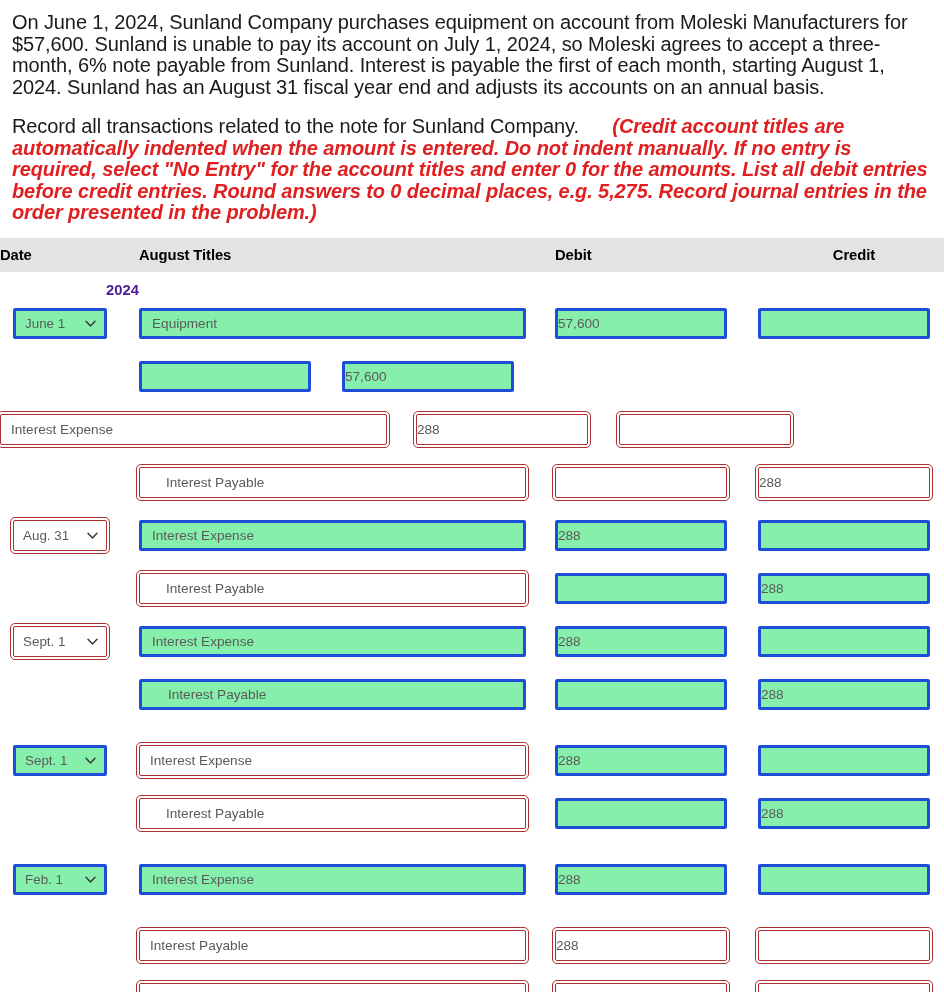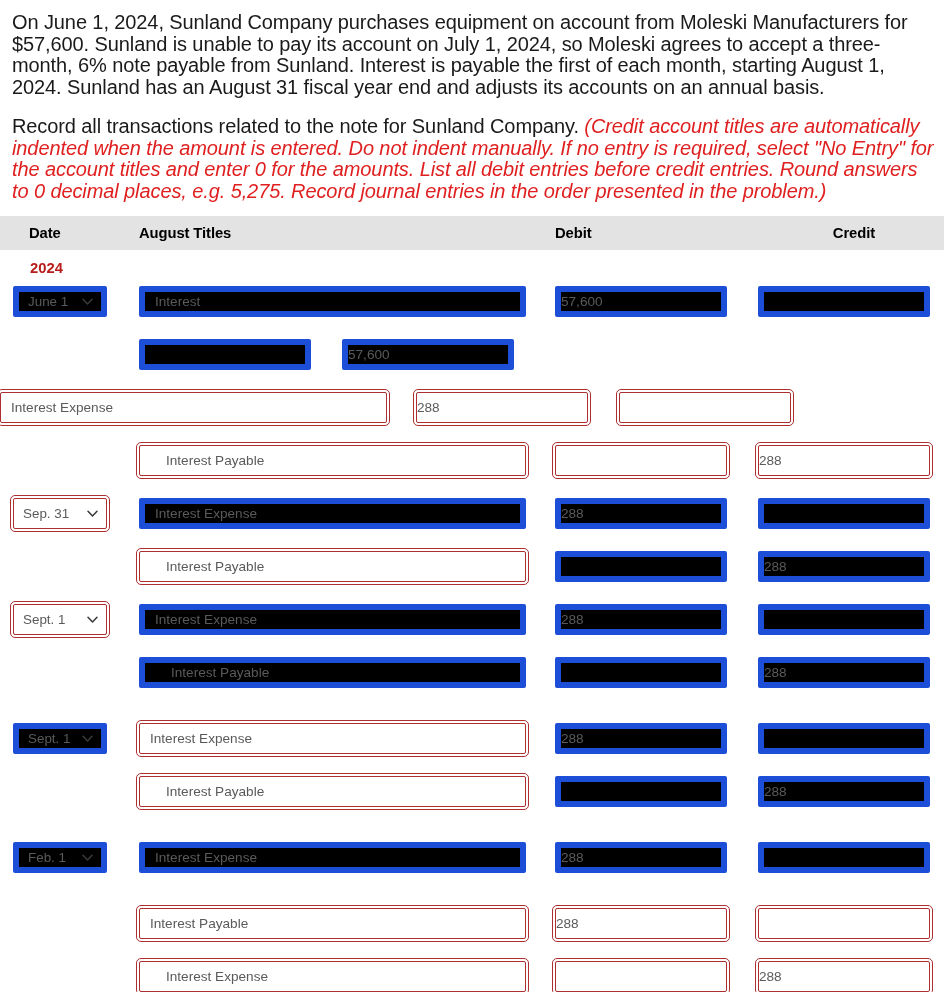--- a/index.html
+++ b/index.html
@@ -24,56 +24,58 @@
     margin: 0;
     font-size: 20px;
     line-height: 21.5px;
     color: #1a1a1a;
     letter-spacing: -0.1px;
   }
   .prompt .para-gap { height: 18px; }
   .note {
     color: #e02020;
     font-style: italic;
-    font-weight: normal;
+    font-weight: bold;
+    margin-left: 28px;
   }
 
   
   .journal {
     margin-top: 14px;
     width: 944px;
   }
   .thead {
     background: #e3e3e3;
     height: 34px;
     display: flex;
     align-items: center;
   }
   .th {
     font-size: 14.8px;
     font-weight: bold;
     color: #000;
     letter-spacing: -0.1px;
   }
-  .th-date     { width: 139px; padding-left: 29px; }
+  .th-date     { width: 139px; }
   .th-account  { width: 416px; }
   .th-debit    { width: 203px; text-align: left; padding-right: 48px; }
   .th-credit   { width: 186px; text-align: right; padding-right: 69px; }
 
   .year-row {
     height: 36px;
     display: flex;
     align-items: center;
   }
   .year-label {
     width: 139px;
     padding-left: 30px;
     font-size: 14.8px;
     font-weight: bold;
-    color: #b91c1c;
+    color: #4c1d95;
+    text-align: right;
   }
 
   .jrow {
     display: flex;
     align-items: flex-start;
     height: 53px;
   }
   .jrow.gap-before { margin-top: 13px; }
 
   .cell-date    { width: 139px; padding-left: 13px; }
@@ -81,22 +83,22 @@
   .cell-debit   { width: 203px; }
   .cell-credit  { width: 186px; }
 
   
   .fld {
     display: flex;
     align-items: center;
     height: 31px;
     font-size: 13.6px;
     color: #5a5a5a;
-    background: #000000;
-    border: 6px solid #1d4ed8;
+    background: #86efac;
+    border: 3px solid #1d4ed8;
     border-radius: 2px;
   }
   .fld.bad {
     background: #ffffff;
     border: 1px solid #ad2f2f;
     outline: 1px solid #ad2f2f;
     outline-offset: 2px;
   }
 
   
@@ -161,21 +163,21 @@
             <span class="sel-text">June 1</span>
             <span>
               <svg class="chev" viewBox="0 0 13 13" aria-hidden="true">
                 <path d="M2 4.2 L6.5 9 L11 4.2" fill="none" stroke="#3a3a3a" stroke-width="1.5" stroke-linecap="round" stroke-linejoin="round"></path>
               </svg>
             </span>
           </div>
         </div>
         <div class="cell-account">
           <div class="fld acct">
-            <span>Interest</span>
+            <span>Equipment</span>
           </div>
         </div>
         <div class="cell-debit">
           <div class="fld amt">
             <span>57,600</span>
           </div>
         </div>
         <div class="cell-credit">
           <div class="fld amt">
             <span></span>
@@ -230,21 +232,21 @@
         </div>
         <div class="cell-credit">
           <div class="fld amt bad">
             <span>288</span>
           </div>
         </div>
       </div>
       <div class="jrow">
         <div class="cell-date">
           <div class="fld sel bad">
-            <span class="sel-text">Sep. 31</span>
+            <span class="sel-text">Aug. 31</span>
             <span>
               <svg class="chev" viewBox="0 0 13 13" aria-hidden="true">
                 <path d="M2 4.2 L6.5 9 L11 4.2" fill="none" stroke="#3a3a3a" stroke-width="1.5" stroke-linecap="round" stroke-linejoin="round"></path>
               </svg>
             </span>
           </div>
         </div>
         <div class="cell-account">
           <div class="fld acct">
             <span>Interest Expense</span>

